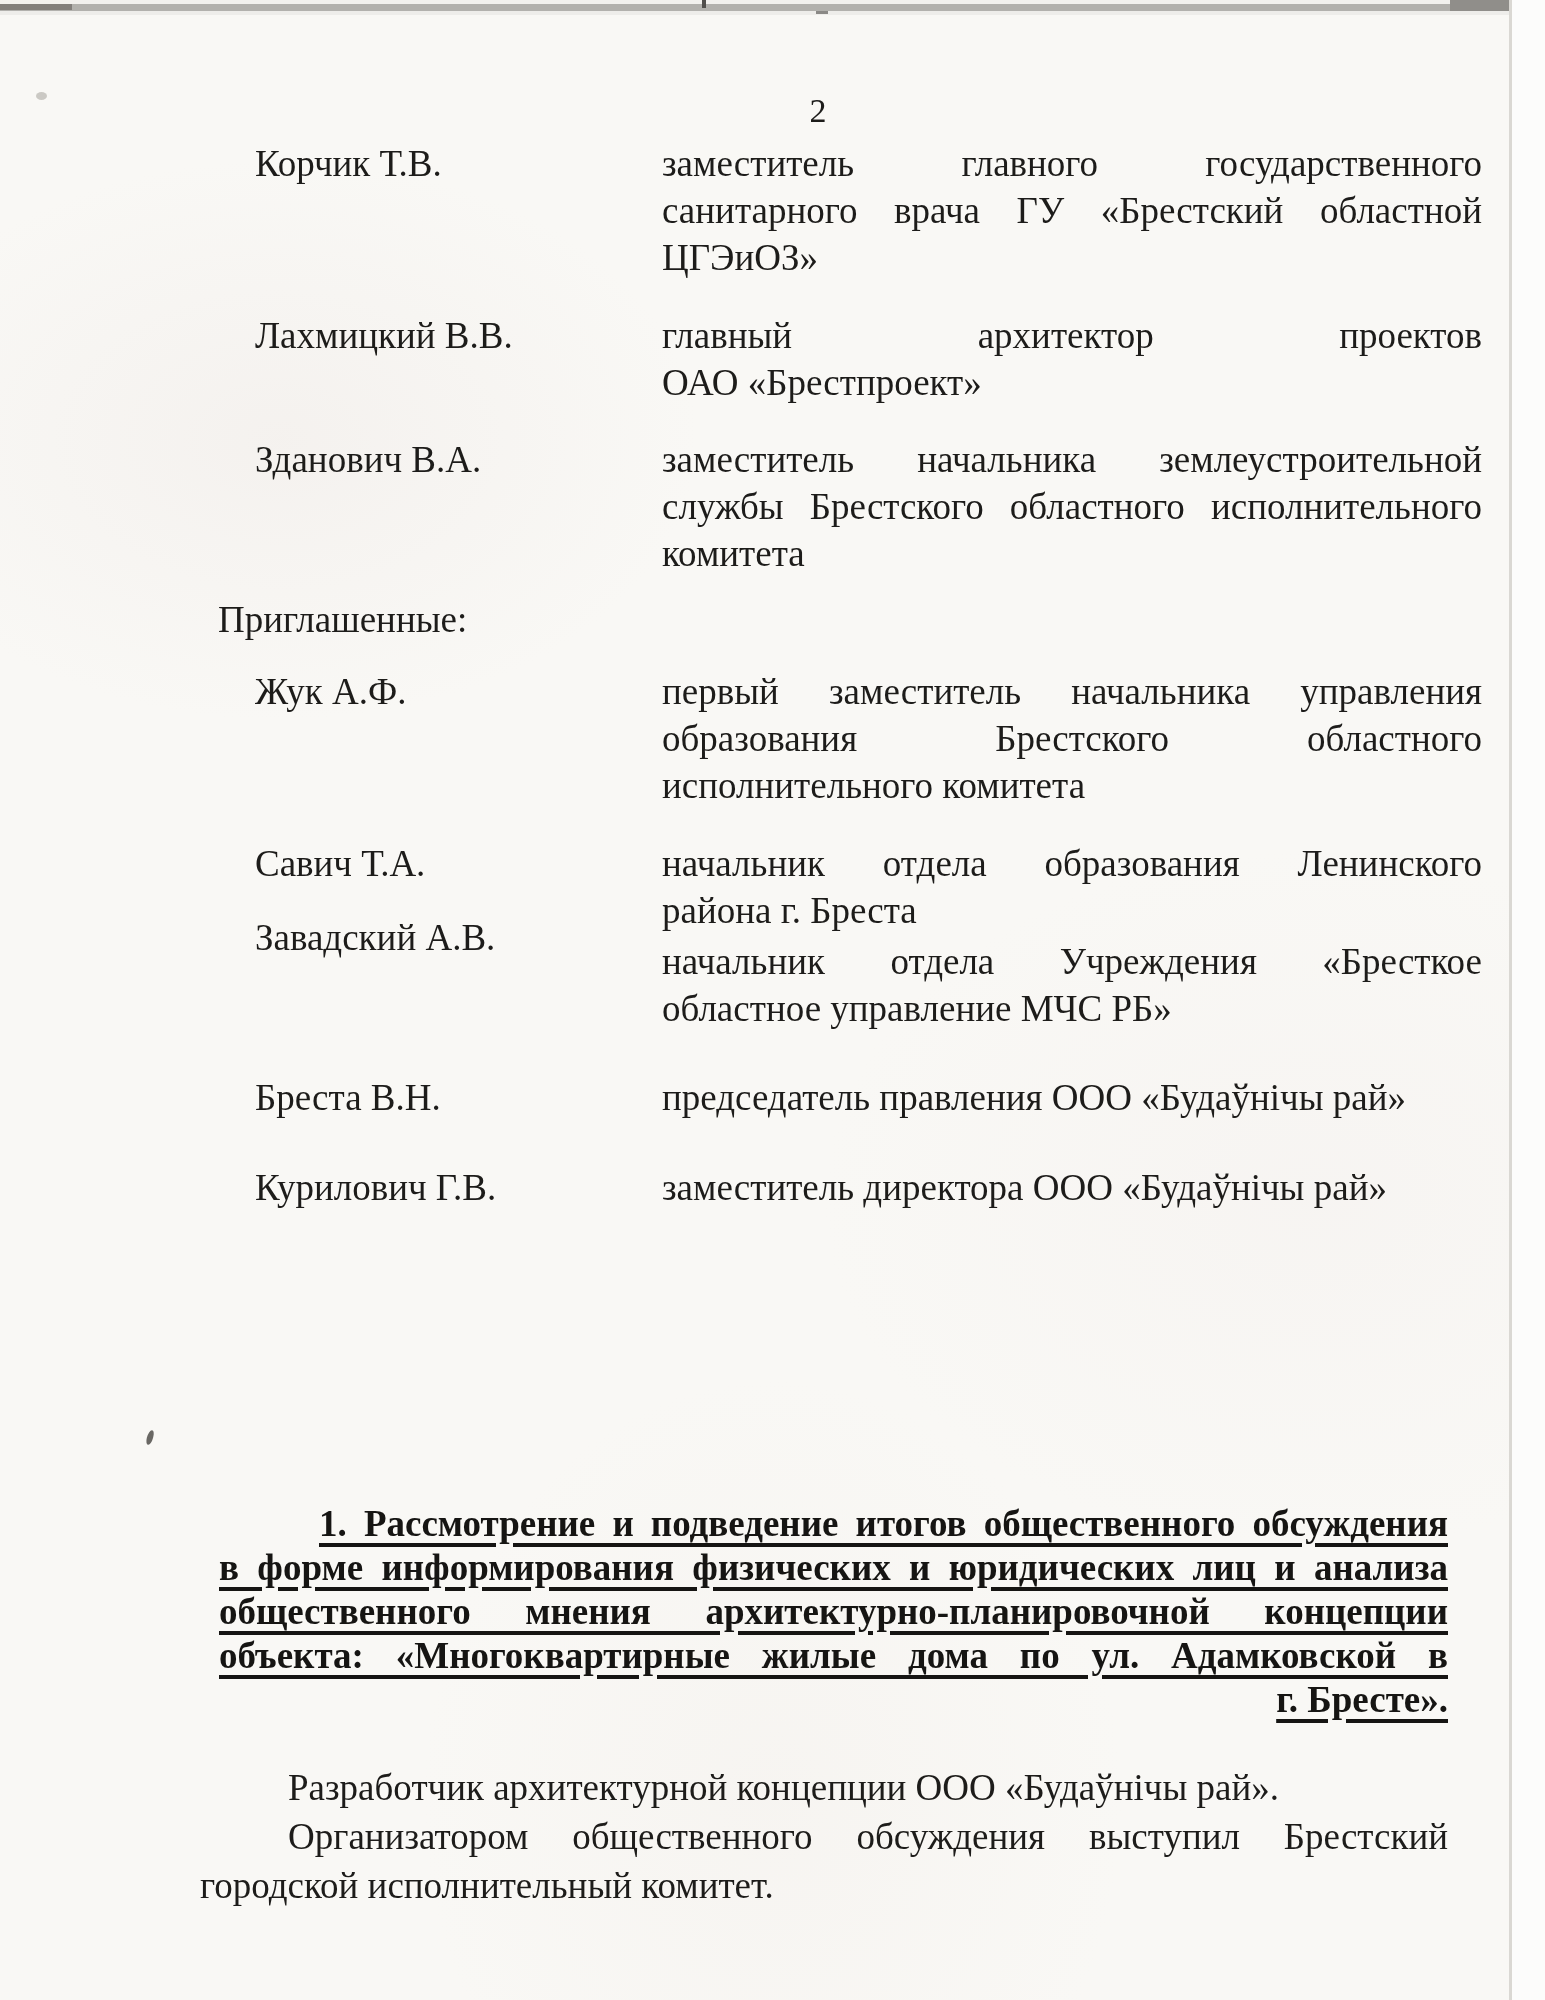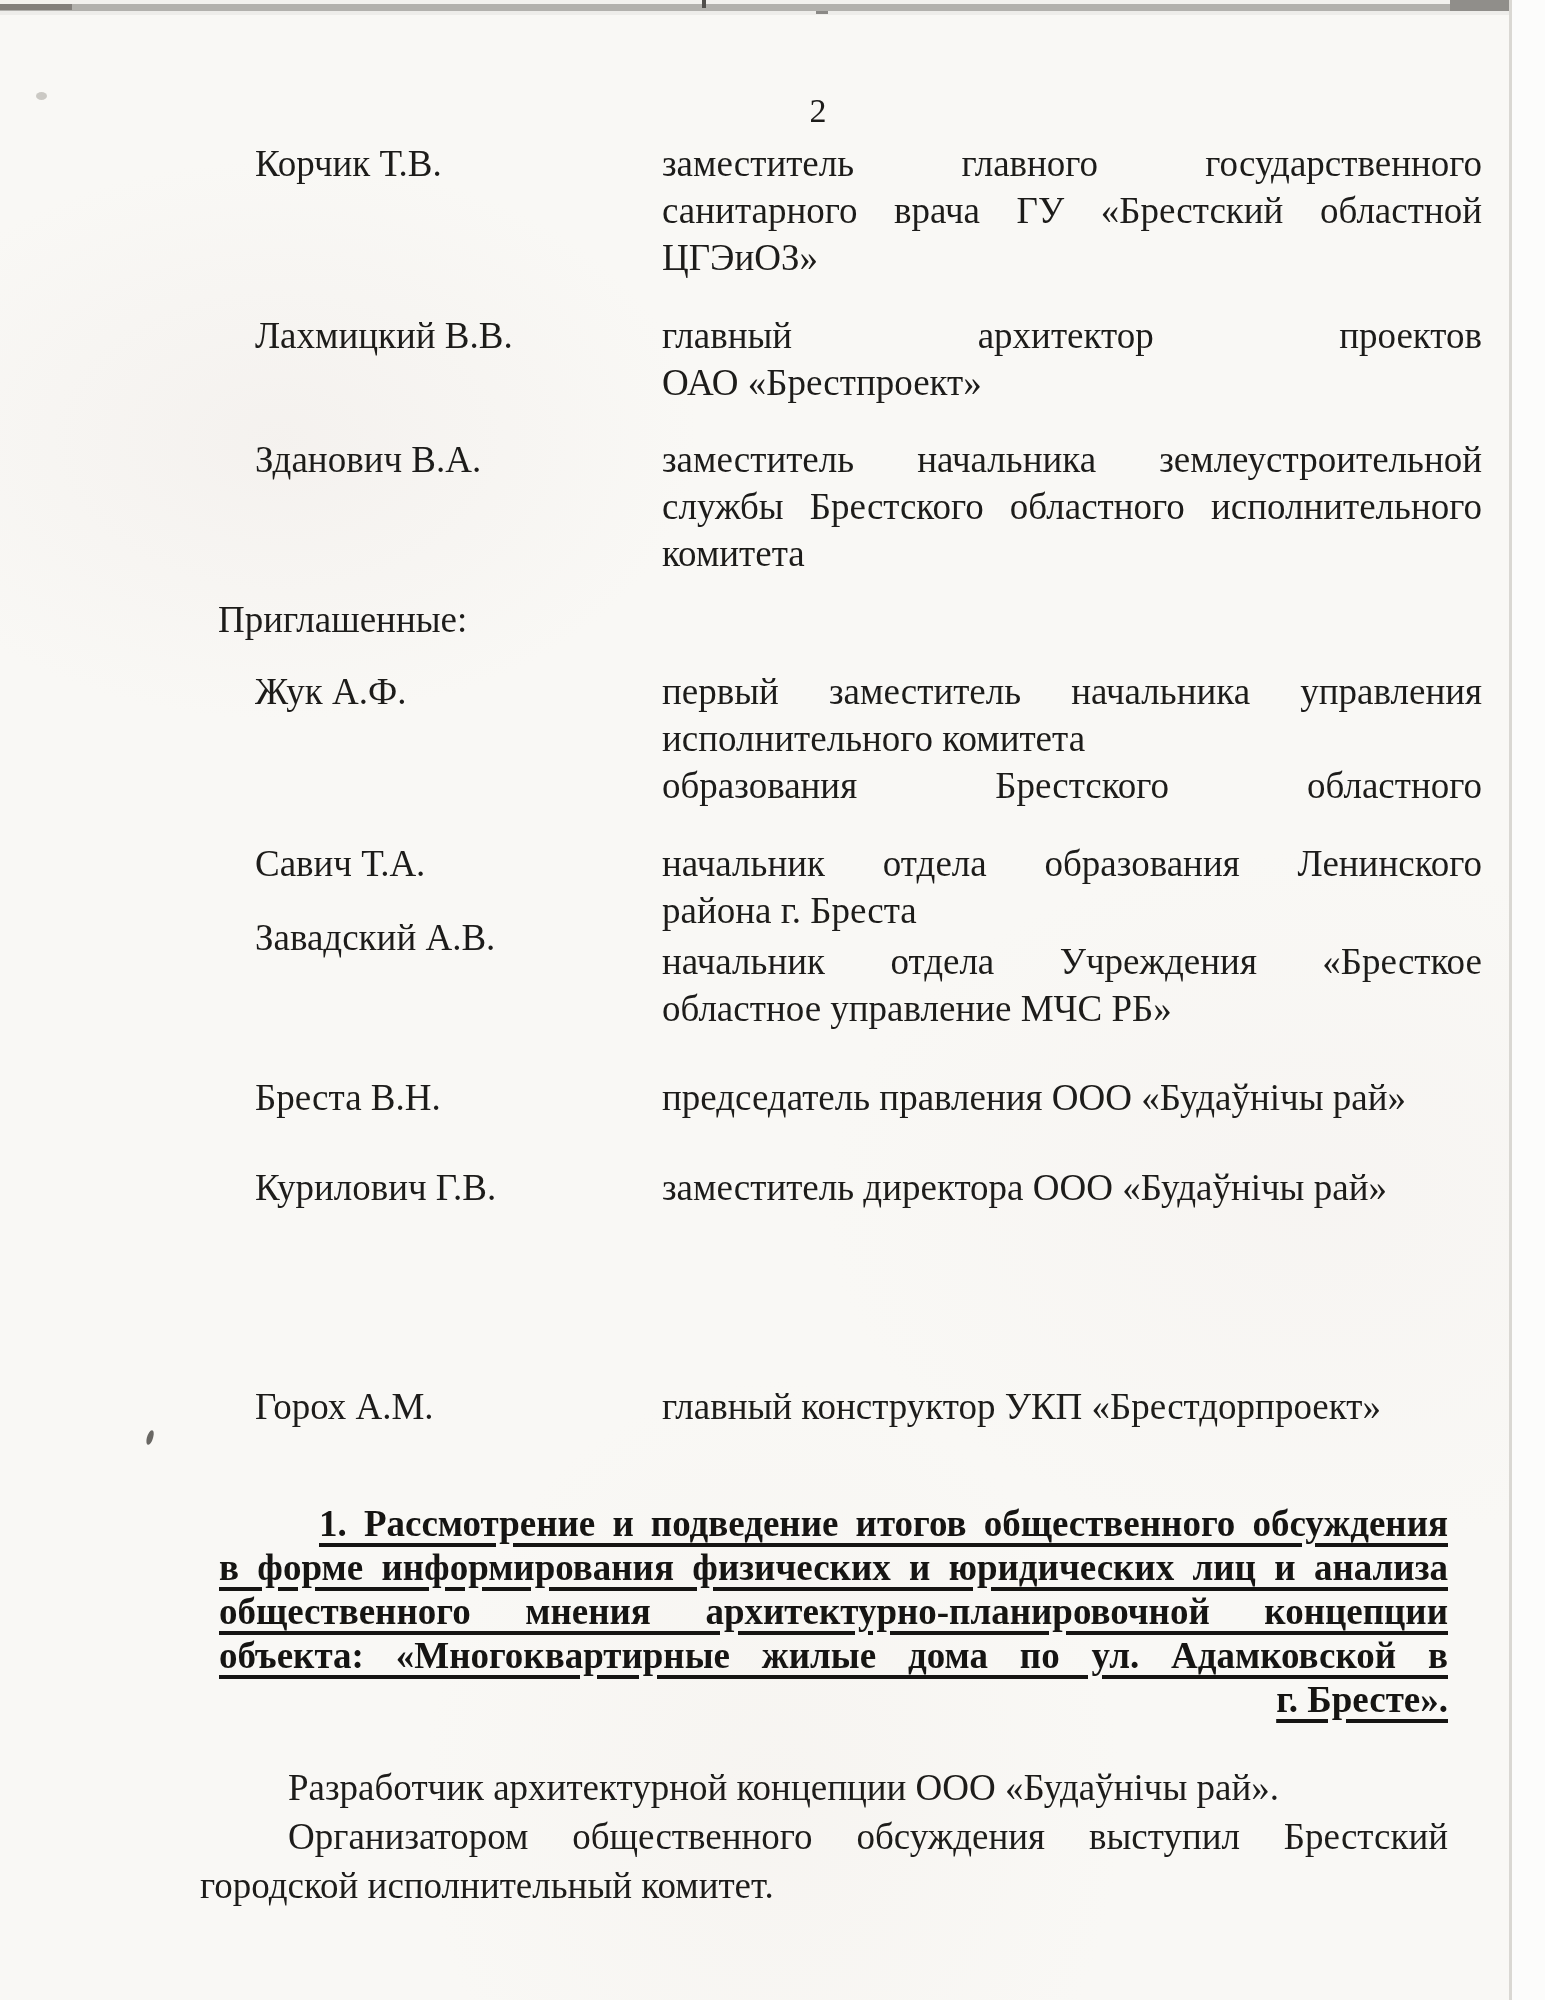--- a/index.html
+++ b/index.html
@@ -85,22 +85,22 @@
       <div class="line">ОАО «Брестпроект»</div>
     </div>
   </div>
 
   <div class="invited">Приглашенные:</div>
 
   <div class="row r3">
     <div class="name">Жук А.Ф.</div>
     <div class="pos">
       <div class="line jl">первый заместитель начальника управления</div>
+      <div class="line jl">образования Брестского областного</div>
       <div class="line">исполнительного комитета</div>
-      <div class="line jl">образования Брестского областного</div>
     </div>
   </div>
 
   <div class="row r4">
     <div class="name">Савич Т.А.</div>
     <div class="pos">
       <div class="line jl">начальник отдела образования Ленинского</div>
       <div class="line">района г. Бреста</div>
     </div>
   </div>
@@ -121,26 +121,20 @@
   </div>
 
   <div class="row r7">
     <div class="name">Курилович Г.В.</div>
     <div class="pos">
       <div class="line">заместитель директора ООО «Будаўнічы рай»</div>
     </div>
   </div>
 
 
-  <div class="row r9">
-    <div class="name">Горох А.М.</div>
-    <div class="pos">
-      <div class="line">главный конструктор УКП «Брестдорпроект»</div>
-    </div>
-  </div>
 
   <div class="heading">
     <div class="line h-line h-first jl" style="line-height:44px;">1. Рассмотрение и подведение итогов общественного обсуждения</div>
     <div class="line h-line jl" style="line-height:44px;">в форме информирования физических и юридических лиц и анализа</div>
     <div class="line h-line jl" style="line-height:44px;">общественного мнения архитектурно-планировочной концепции</div>
     <div class="line h-line jl" style="line-height:44px;">объекта: «Многоквартирные жилые дома по ул. Адамковской в</div>
     <div class="line h-line" style="line-height:44px;text-align:right;">г. Бресте».</div>
   </div>
 
   <div class="paras">

